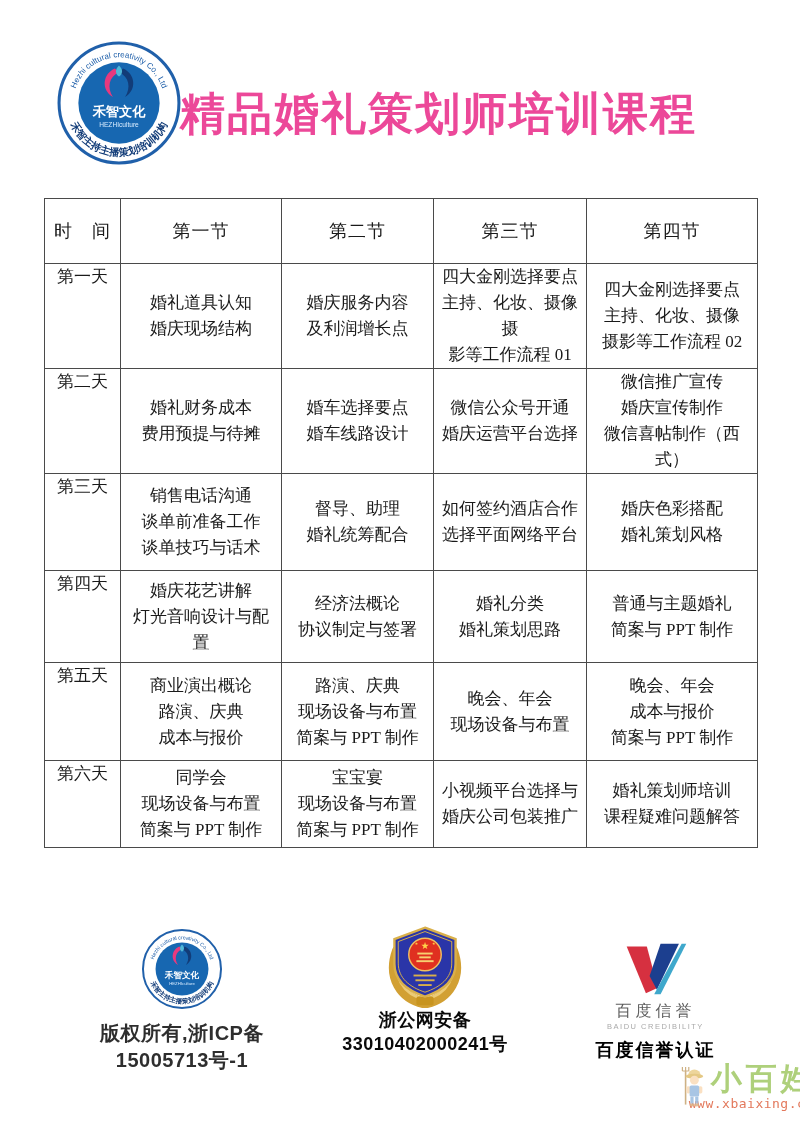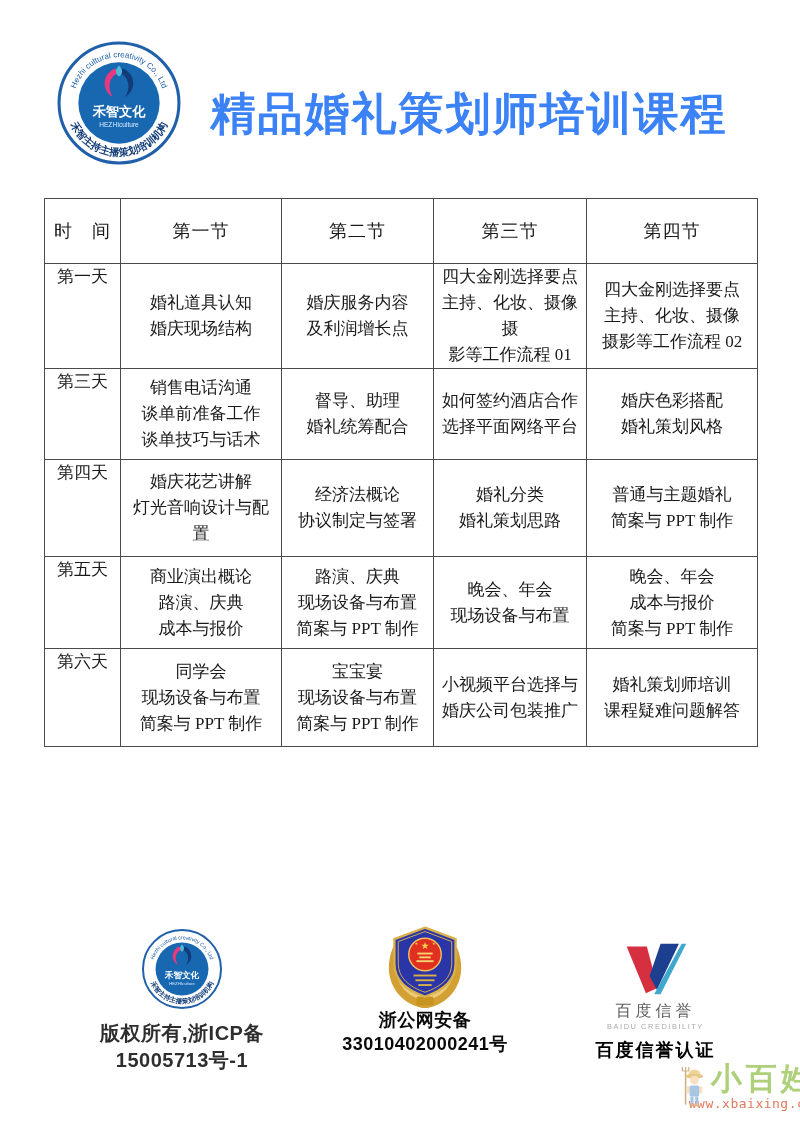--- a/index.html
+++ b/index.html
@@ -3,22 +3,22 @@
 <meta charset="utf-8">
 <style>
   html,body{margin:0;padding:0;}
   body{
     width:800px;height:1128px;position:relative;background:#ffffff;
     font-family:"Liberation Serif","DejaVu Serif",serif;color:#1a1a1a;overflow:hidden;
   }
   
   .logo-top{position:absolute;left:56px;top:40px;width:126px;height:126px;}
   .page-title{
-    position:absolute;left:180px;top:84px;width:578px;text-align:center;
-    font-size:45px;font-weight:900;letter-spacing:2px;color:#3b82f6;
+    position:absolute;left:180px;top:84px;width:578px;
+    font-size:45px;font-weight:900;letter-spacing:2px;color:#ec4899;
     font-family:"Liberation Serif","DejaVu Serif",serif;
   }
   
   table.schedule{
     position:absolute;left:44px;top:198px;width:713px;
     border-collapse:collapse;table-layout:fixed;
   }
   table.schedule th,table.schedule td{
     border:1px solid #4a4a4a;text-align:center;padding:0 6px;
     font-weight:normal;font-size:17px;line-height:26px;color:#1a1a1a;
@@ -119,20 +119,40 @@
       </td>
       <td class="cell">
         <span class="ln">四大金刚选择要点</span>
         <span class="ln">主持、化妆、摄像摄</span>
         <span class="ln">影等工作流程 01</span>
       </td>
       <td class="cell">
         <span class="ln">四大金刚选择要点</span>
         <span class="ln">主持、化妆、摄像</span>
         <span class="ln">摄影等工作流程 02</span>
+      </td>
+    </tr>
+    <tr>
+      <td class="day">第二天</td>
+      <td class="cell">
+        <span class="ln">婚礼财务成本</span>
+        <span class="ln">费用预提与待摊</span>
+      </td>
+      <td class="cell">
+        <span class="ln">婚车选择要点</span>
+        <span class="ln">婚车线路设计</span>
+      </td>
+      <td class="cell">
+        <span class="ln">微信公众号开通</span>
+        <span class="ln">婚庆运营平台选择</span>
+      </td>
+      <td class="cell">
+        <span class="ln">微信推广宣传</span>
+        <span class="ln">婚庆宣传制作</span>
+        <span class="ln">微信喜帖制作（西式）</span>
       </td>
     </tr>
     <tr>
       <td class="day">第三天</td>
       <td class="cell">
         <span class="ln">销售电话沟通</span>
         <span class="ln">谈单前准备工作</span>
         <span class="ln">谈单技巧与话术</span>
       </td>
       <td class="cell">

